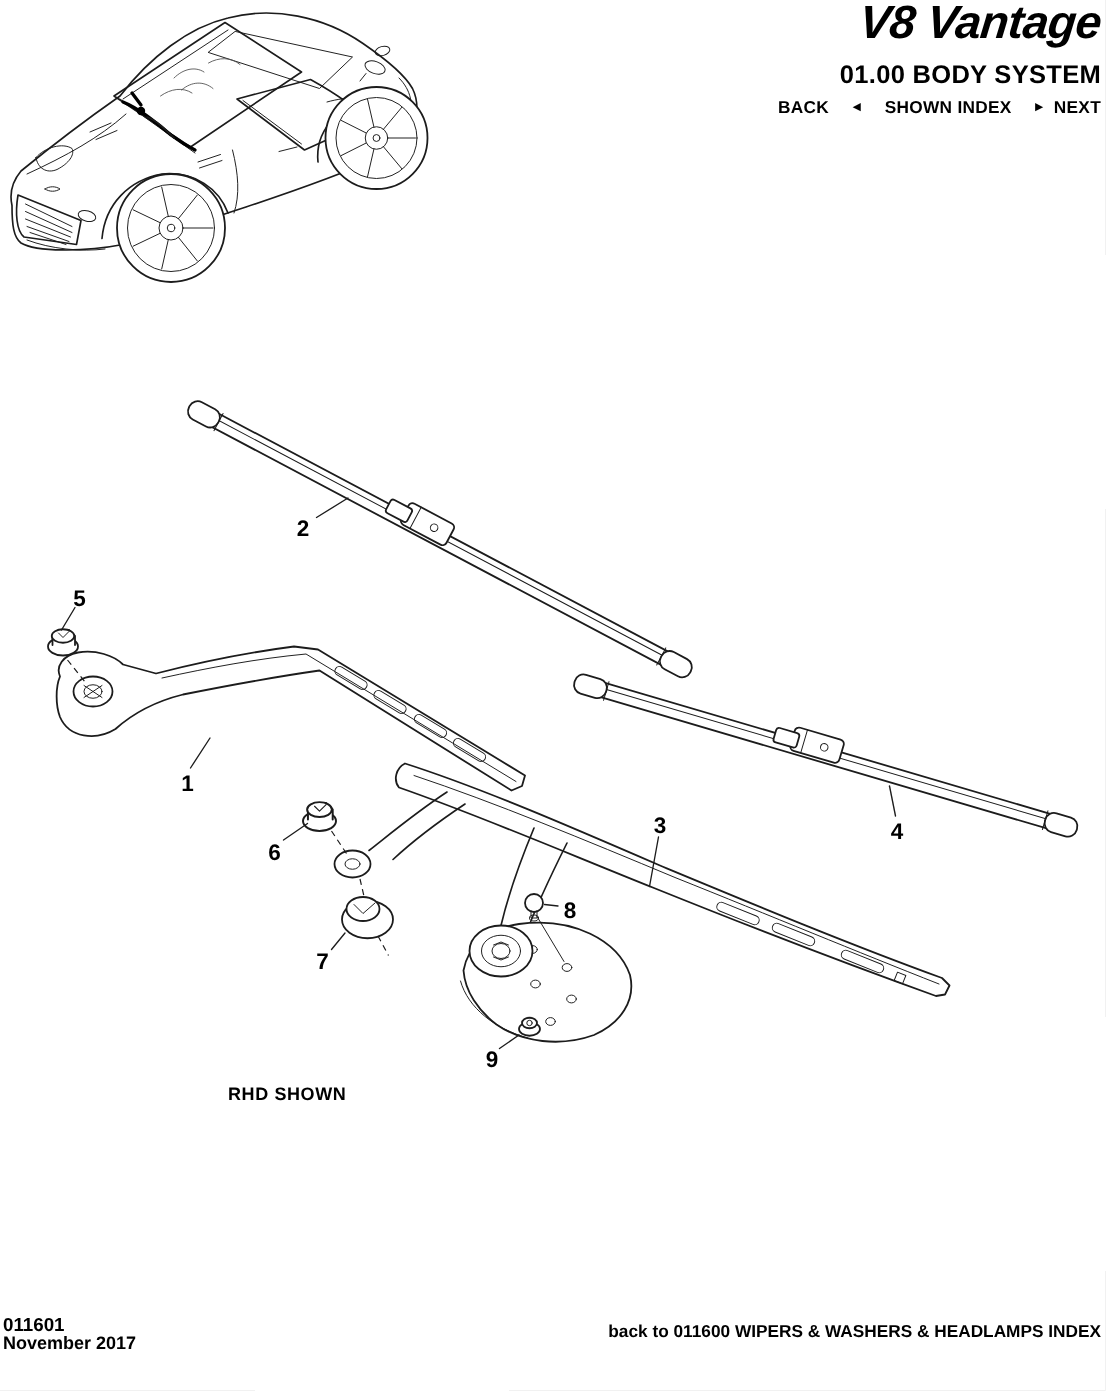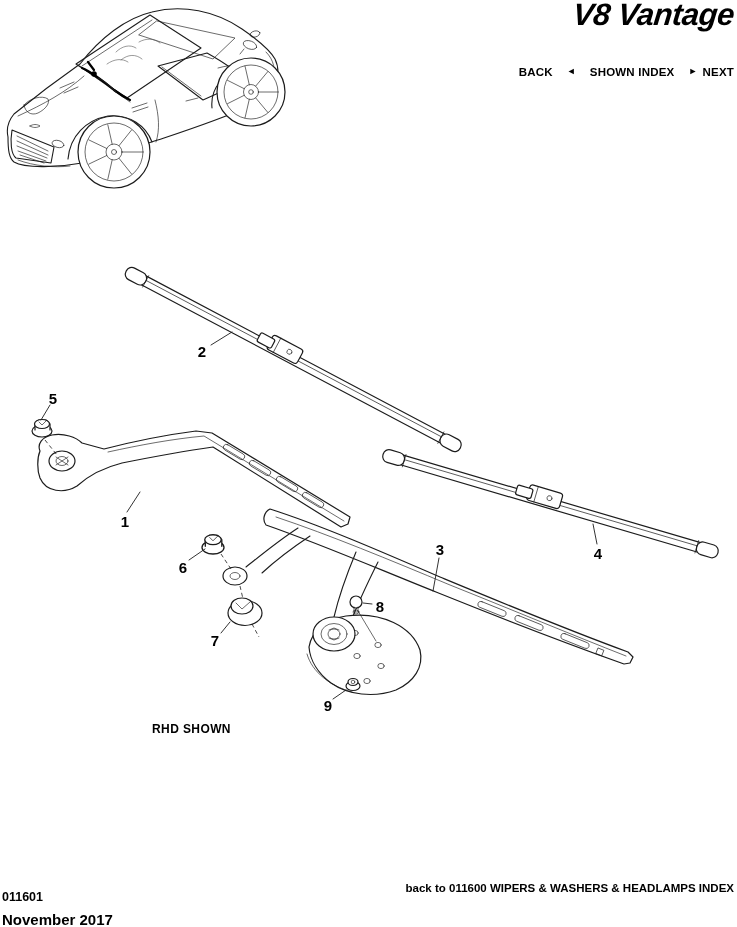--- a/index.html
+++ b/index.html
@@ -33,23 +33,23 @@
   .ln{fill:none;stroke:#1c1c1c;stroke-width:1.1;stroke-linecap:round;stroke-linejoin:round;}
   .part-fill{fill:#ffffff;stroke:#1c1c1c;stroke-width:1.2;stroke-linecap:round;stroke-linejoin:round;}
   .thin{fill:none;stroke:#1c1c1c;stroke-width:0.65;stroke-linecap:round;stroke-linejoin:round;}
   .faint{fill:none;stroke:#555;stroke-width:0.6;stroke-linecap:round;}
   .leader{fill:none;stroke:#1c1c1c;stroke-width:0.9;stroke-linecap:round;}
   .dash{fill:none;stroke:#1c1c1c;stroke-width:0.8;stroke-dasharray:4 3;}
   .heavy{fill:none;stroke:#000;stroke-width:2.2;stroke-linecap:round;}
   .callout{font-family:"Liberation Sans",sans-serif;font-weight:bold;font-size:15px;fill:#000;}
   .note{font-family:"Liberation Sans",sans-serif;font-weight:bold;font-size:12px;fill:#000;letter-spacing:0.4px;}
   
-  .doc-number{position:absolute;left:2px;top:876px;font-size:12.5px;font-weight:bold;margin-top:14px;}
+  .doc-number{position:absolute;left:2px;top:876px;font-size:12.5px;font-weight:bold;}
   .doc-title{position:absolute;left:2px;top:892px;font-size:13.5px;font-weight:bold;}
-  .doc-date{position:absolute;left:2px;top:911px;font-size:15px;font-weight:bold;}
+  .doc-date{position:absolute;left:2px;top:888px;font-size:12px;font-weight:bold;}
   .back-link{
     position:absolute;right:3px;top:882px;font-size:11.5px;font-weight:bold;
     color:#000;text-decoration:none;cursor:pointer;white-space:nowrap;
   }
 </style>
 </head>
 <body>
 
 <div class="page">
 
@@ -105,20 +105,21 @@
       <path class="thin" d="M118,148 L138,148 M115,154.3 L127.5,169.9 M108.2,155.8 L103.8,175.3 M102.8,151.5 L84.8,160.1 M102.8,144.5 L84.8,135.9 M108.2,140.2 L103.8,120.7 M115,141.7 L127.5,126.1"></path>
       <circle class="part-fill" cx="247" cy="88" r="34"></circle>
       <circle class="thin" cx="247" cy="88" r="27"></circle>
       <circle class="thin" cx="247" cy="88" r="7.5"></circle>
       <circle class="thin" cx="247" cy="88" r="2.3"></circle>
       <path class="thin" d="M254.5,88 L273,88 M251.7,93.9 L263.9,108.5 M245.3,95.3 L241,113.9 M240.2,91.3 L223.5,99.7 M240.2,84.7 L223.5,76.3 M245.3,80.7 L241,62.1 M251.7,82.1 L263.9,67.5"></path>
     </g>
   </svg>
 
   <div class="logo">V8 Vantage</div>
+  <div class="section-title">01.00 BODY SYSTEM</div>
   <nav class="nav">
     <a class="gap-r">BACK</a>
     <span class="arrow gap-r">◄</span>
     <a>SHOWN INDEX</a>
     <span class="arrow gap-l">►</span>
     <a>NEXT</a>
   </nav>
 
   <svg class="diagram" viewBox="0 0 737 927">
 

